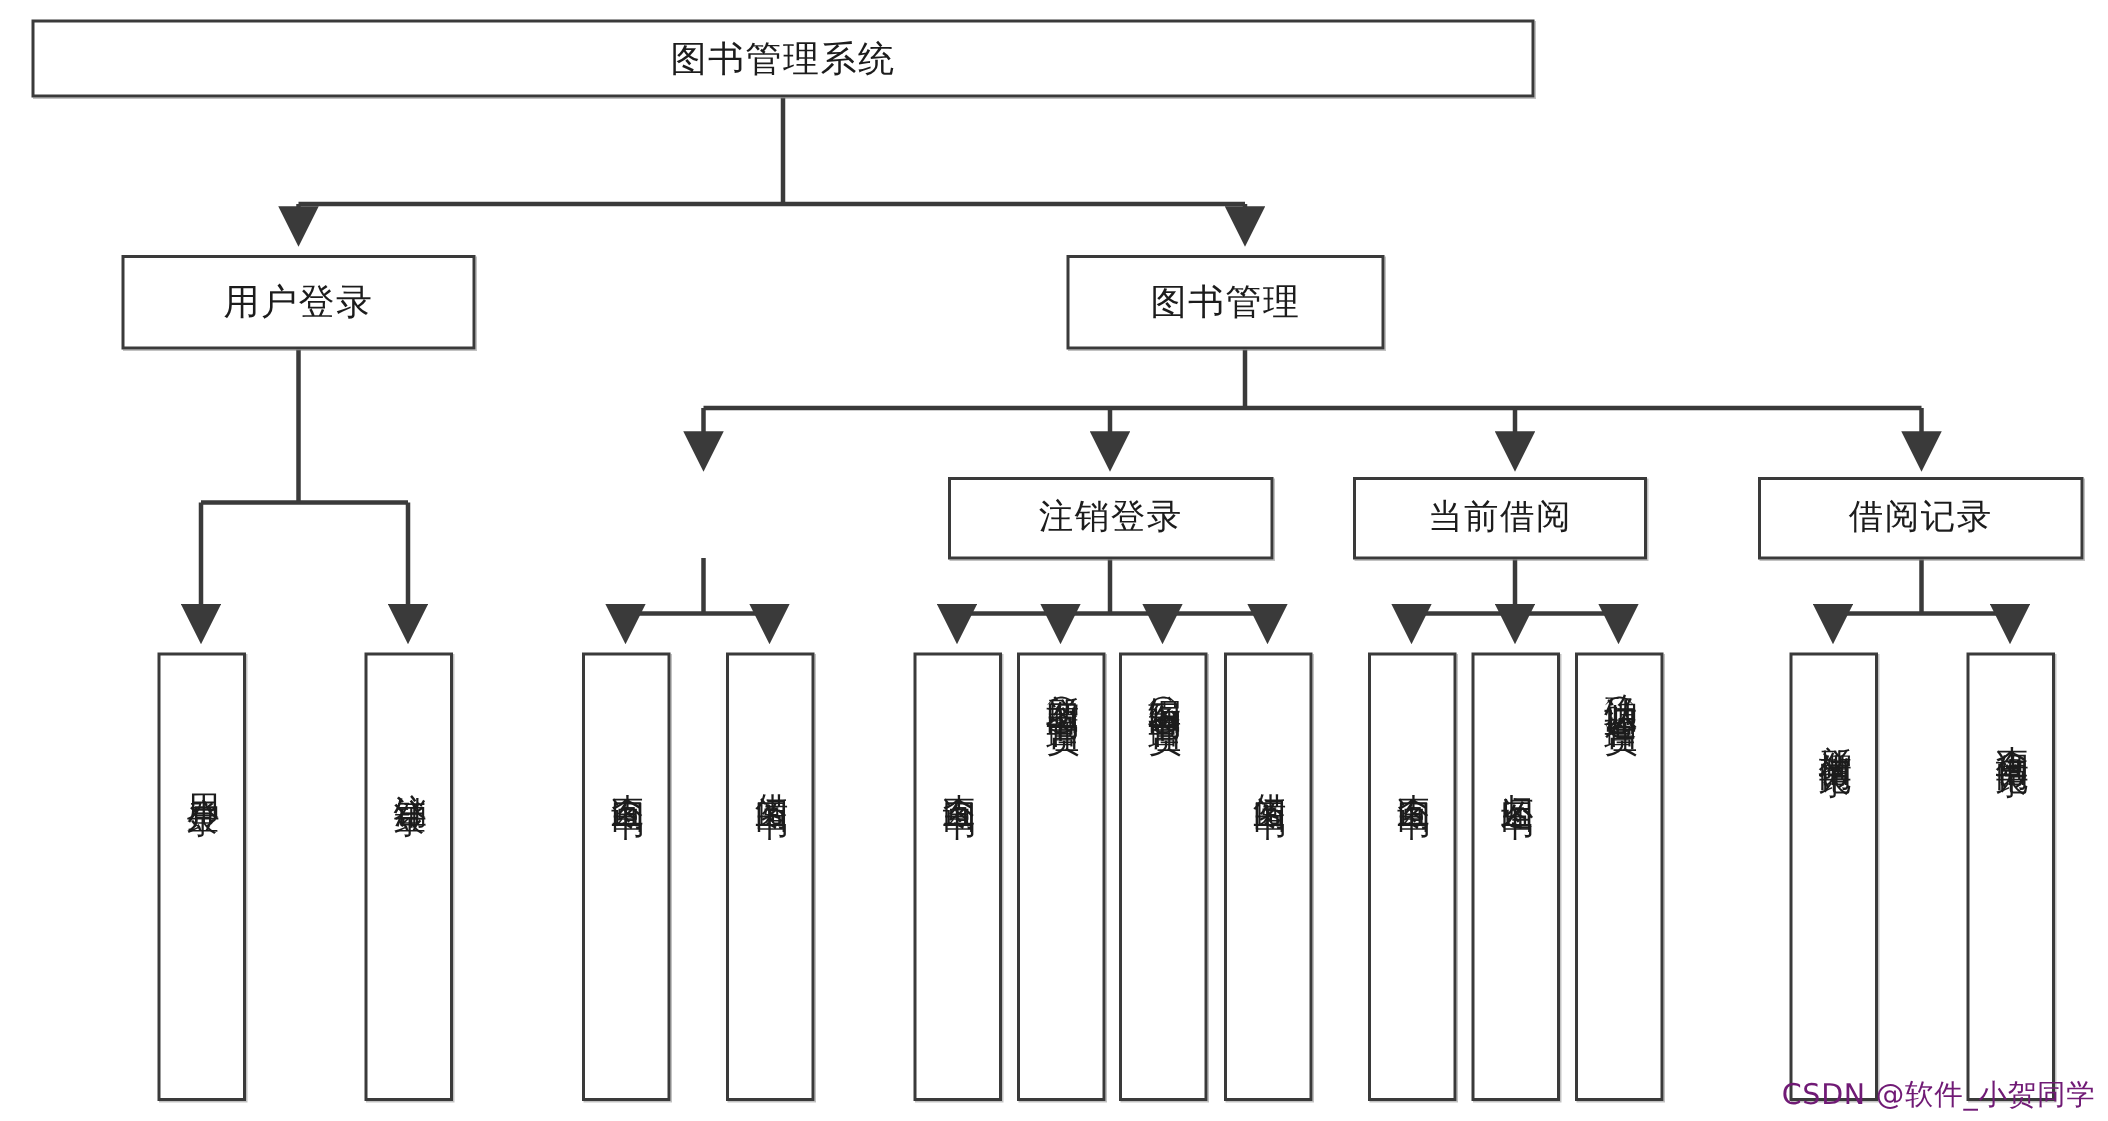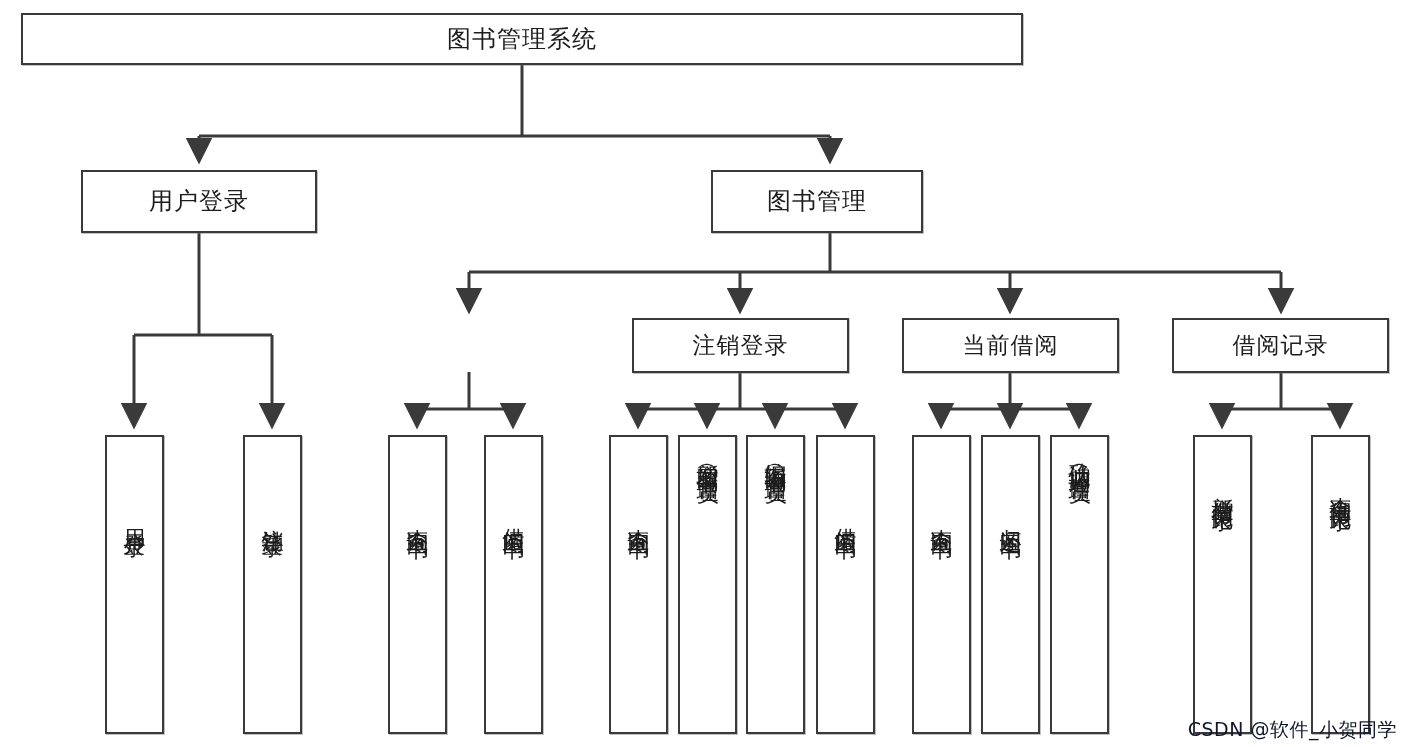--- a/index.html
+++ b/index.html
@@ -62,21 +62,21 @@
   }
   .node.root .label { font-size: 24px; }
   .node.level1 .label { font-size: 24px; }
   .node.level2 .label { font-size: 23px; }
 
   #watermark {
     position: absolute;
     right: 8px;
     bottom: 4px;
     font-size: 19px;
-    color: #0f172a;
+    color: #701a75;
     letter-spacing: 0.5px;
     white-space: nowrap;
     z-index: 5;
     font-family: "DejaVu Sans", "Liberation Sans", sans-serif;
   }
 </style>
 </head>
 <body>
 
 <div id="canvas">
@@ -138,21 +138,21 @@
   <div class="node level1" style="left:81px; top:170px; width:236px; height:63px;">
     <span class="label">用户登录</span>
   </div>
   <div class="node level1" style="left:711px; top:170px; width:212px; height:63px;">
     <span class="label">图书管理</span>
   </div>
 
   <div class="node level2" style="left:632px; top:318px; width:217px; height:55px;">
     <span class="label">注销登录</span>
   </div>
-  <div class="node level2" style="left:902px; top:318px; width:217px; height:55px;">
+  <div class="node level2" style="left:902px; top:318px; width:196px; height:55px;">
     <span class="label">当前借阅</span>
   </div>
   <div class="node level2" style="left:1172px; top:318px; width:217px; height:55px;align-items:center;">
     <span class="label">借阅记录</span>
   </div>
 
   <div class="node vertical" style="left:105px; top:435px; width:59px; height:299px; padding-top:74px;">
     <span class="label">用户登录</span>
   </div>
   <div class="node vertical" style="left:243px; top:435px; width:59px; height:299px; padding-top:74px;">

